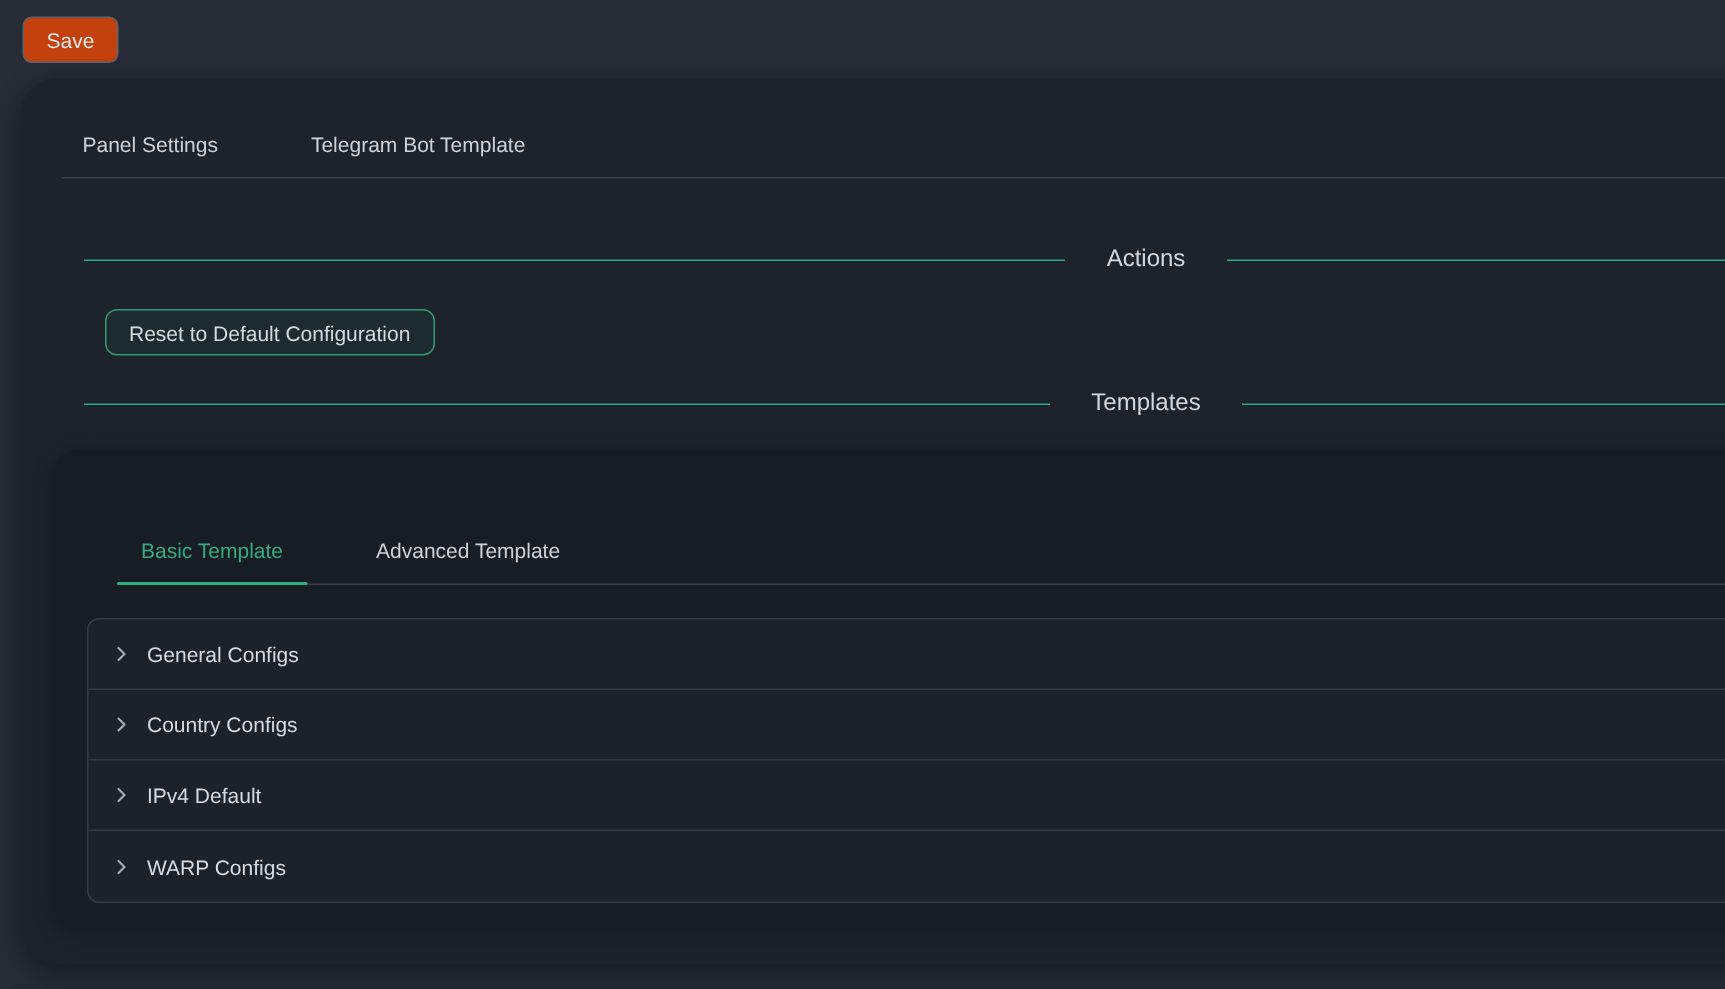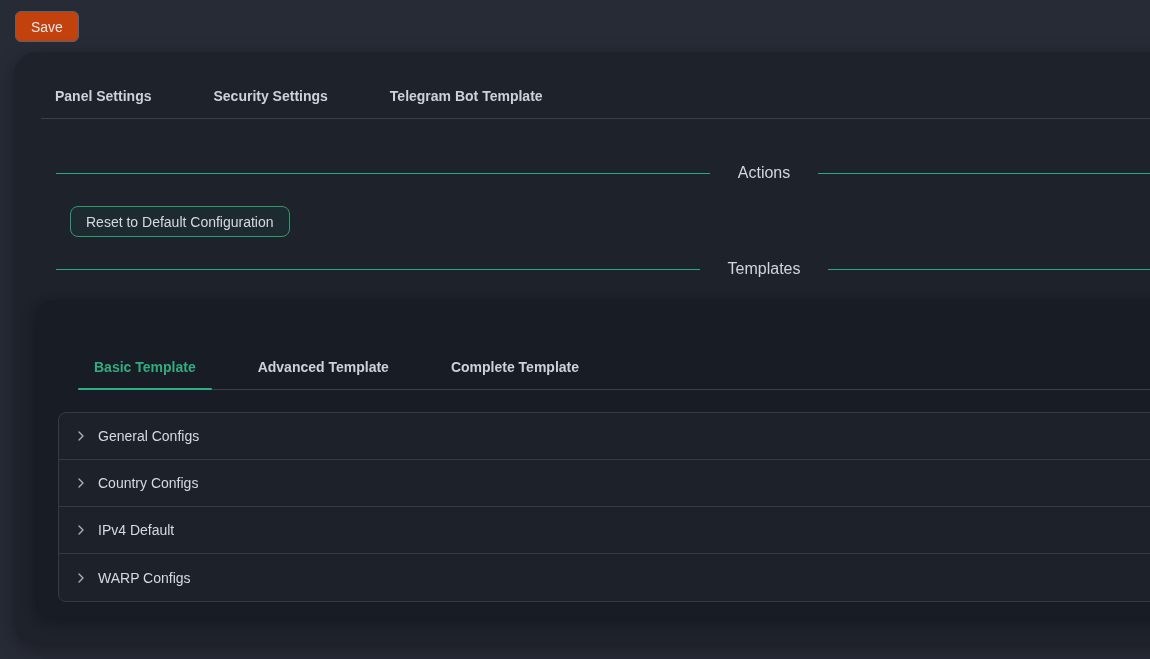--- a/index.html
+++ b/index.html
@@ -36,21 +36,21 @@
   }
 
   
   .tabbar {
     display:flex; gap:34px;
     margin:23px 0 0 27px;
     border-bottom:1px solid #3a3f49;
   }
   .tab {
     position:relative; padding:11px 14px; line-height:21px;
-    color:#ced2d7; cursor:pointer; white-space:nowrap;font-weight:bold;
+    color:#ced2d7; cursor:pointer; white-space:nowrap;
   }
   .tab.active { color:#33ac80; }
   .tab.active::after {
     content:""; position:absolute; left:0; right:0; bottom:-1px;
     height:2px; background:#2eb181; border-radius:2px;
   }
 
   
   .divider {
     display:flex; align-items:center;
@@ -111,42 +111,40 @@
 <body>
 
 <div class="topbar">
   <button class="btn btn-save">Save</button>
 </div>
 
 <div class="card">
 
   <div class="tabbar">
     <div class="tab">Panel Settings</div>
-    <div class="tab">Security Settings</div>
     <div class="tab">Telegram Bot Template</div>
   </div>
 
   <div class="divider divider-actions">
     <span class="divider-title">Actions</span>
   </div>
 
   <div class="btnrow">
     <button class="btn btn-reset">Reset to Default Configuration</button>
   </div>
 
   <div class="divider divider-templates">
     <span class="divider-title">Templates</span>
   </div>
 
   <div class="inner-card">
 
     <div class="inner-tabbar">
       <div class="tab active">Basic Template</div>
       <div class="tab">Advanced Template</div>
-      <div class="tab">Complete Template</div>
     </div>
 
     <div class="collapse">
 
       <div class="collapse-header">
         <span class="chevron">
           <svg viewBox="0 0 12 12" fill="none" stroke="currentColor" stroke-width="1.4" stroke-linecap="round" stroke-linejoin="round">
               <path d="M4 2l4 4-4 4"></path>
             </svg>
         </span>

